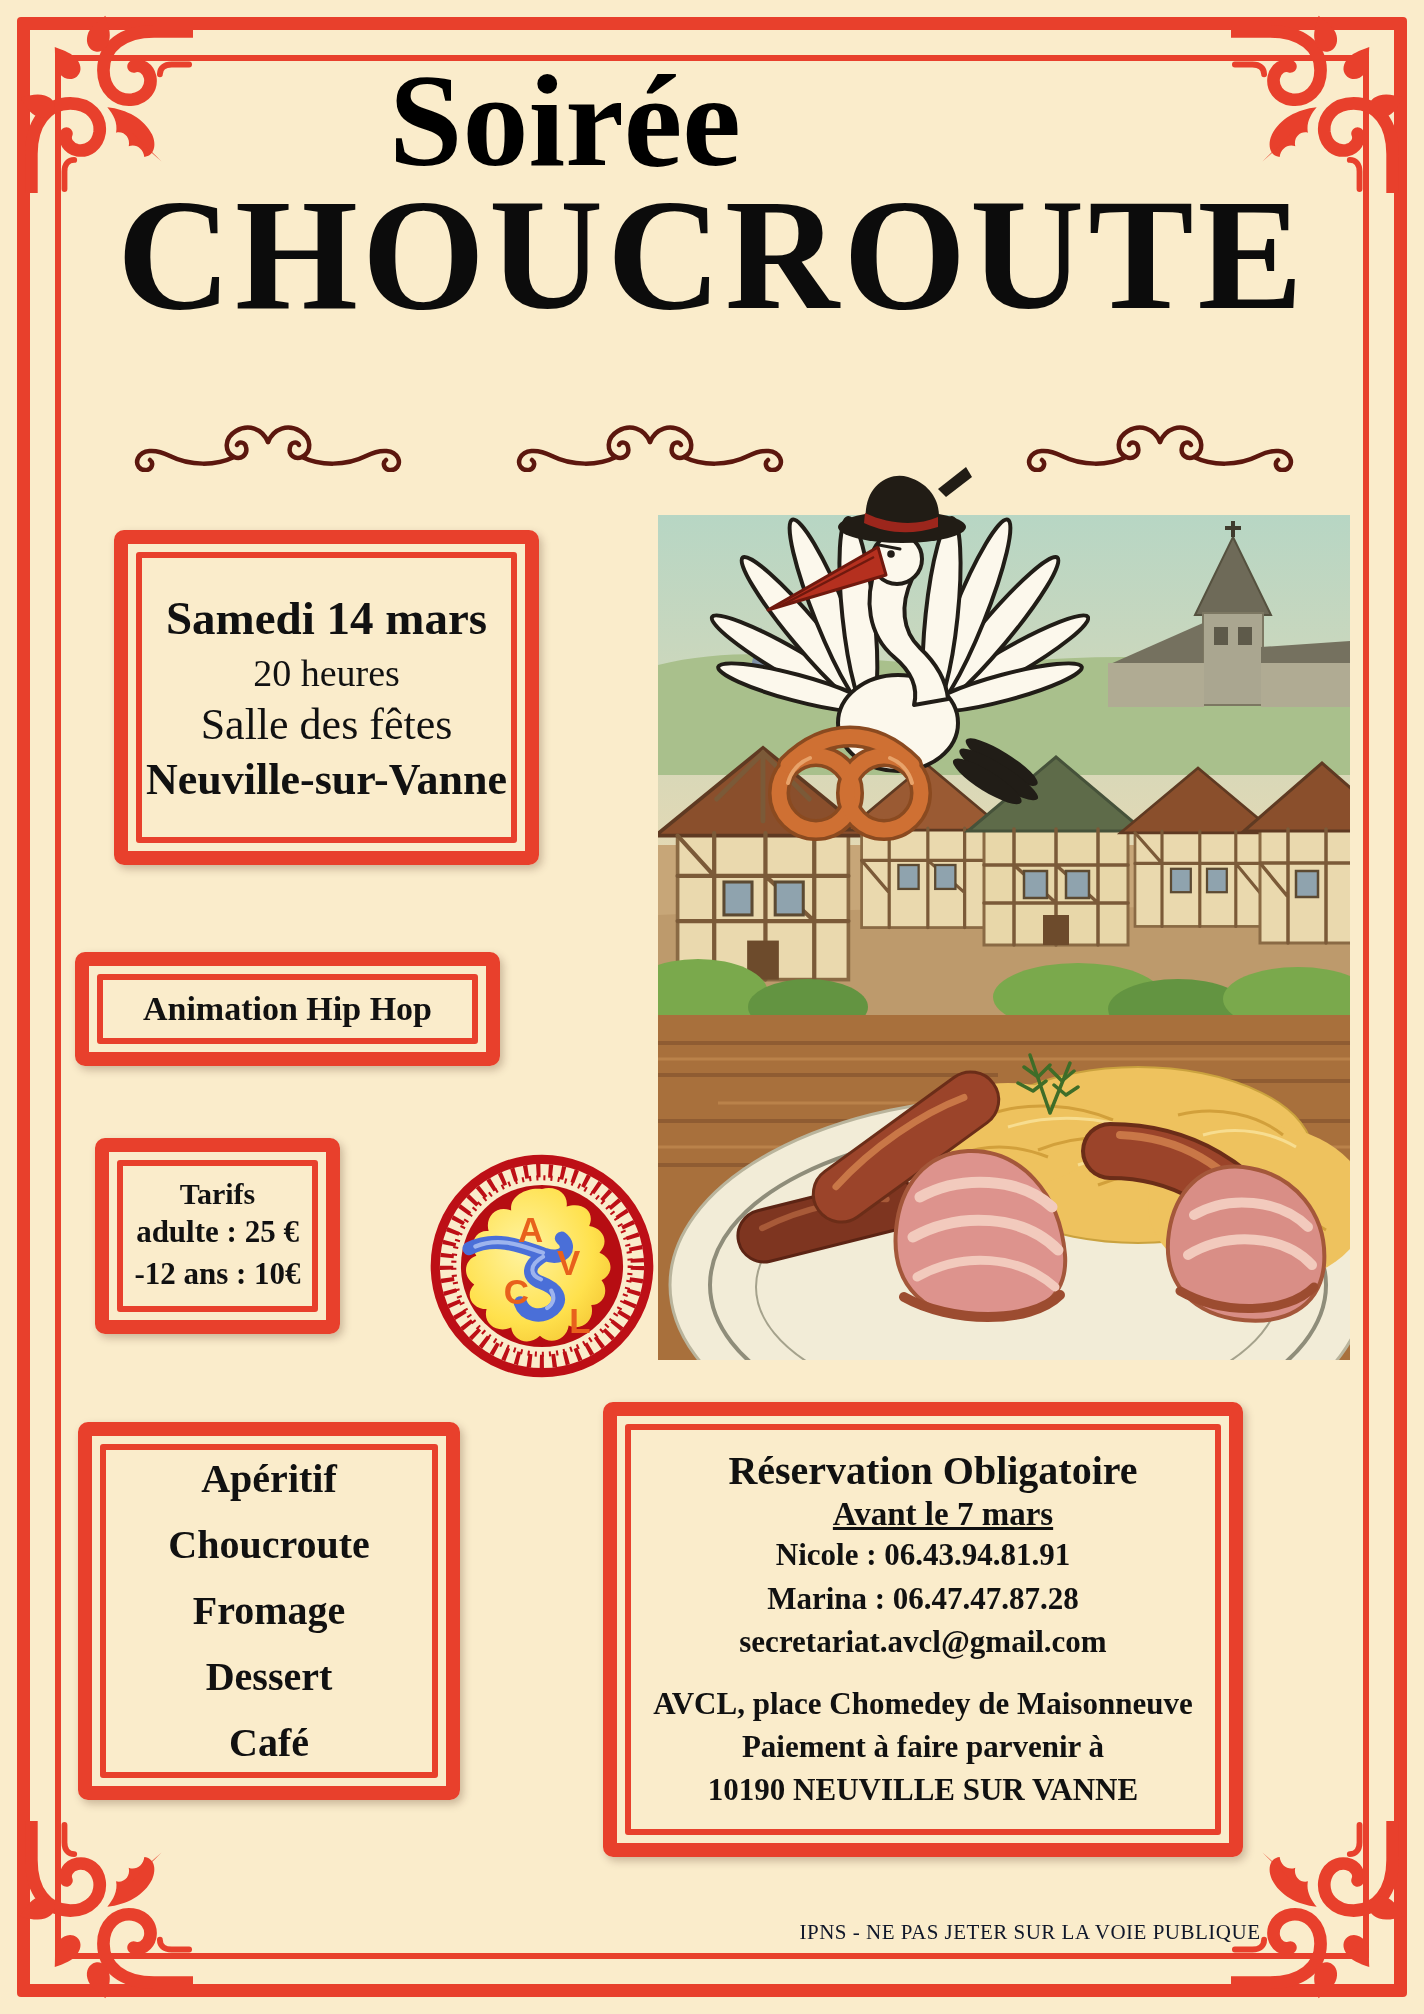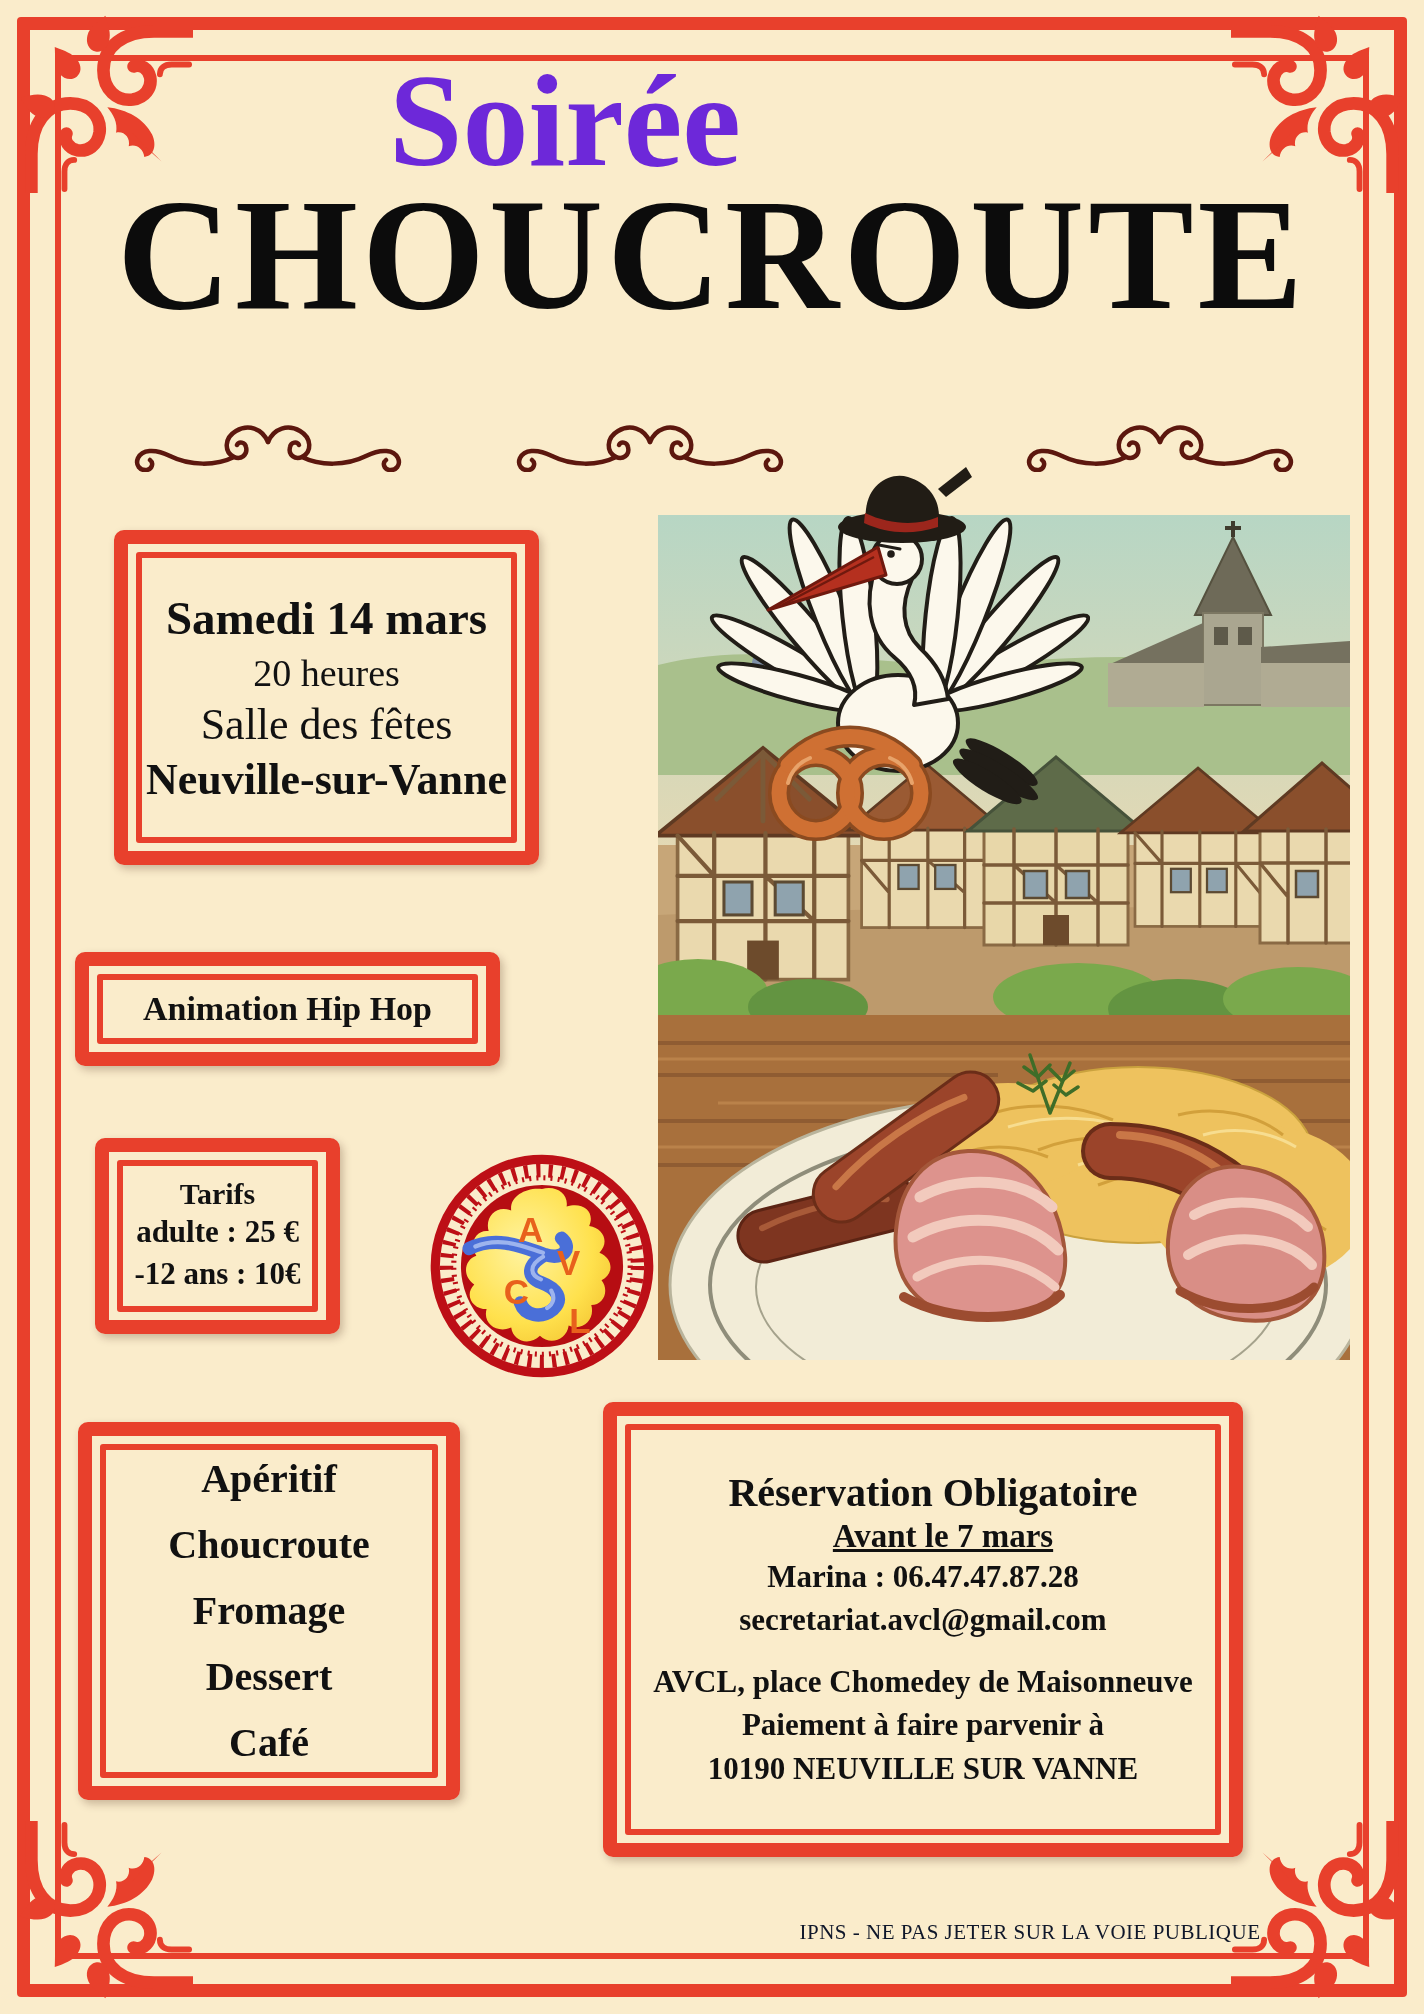--- a/index.html
+++ b/index.html
@@ -22,21 +22,21 @@
   .frame-outer{position:absolute;inset:17px;border:13px solid var(--accent-red);border-radius:4px;z-index:1;}
   .frame-inner{position:absolute;inset:55px;border:6px solid var(--accent-red);border-radius:2px;z-index:1;}
   .corner{position:absolute;width:185px;height:185px;z-index:2;}
   .corner.tl{left:8px;top:8px;}
   .corner.tr{right:8px;top:8px;transform:scaleX(-1);}
   .corner.bl{left:8px;bottom:8px;transform:scaleY(-1);}
   .corner.br{right:8px;bottom:8px;transform:scale(-1,-1);}
   
   .title-line1{
     position:absolute;left:0;top:48px;width:1130px;text-align:center;
-    font-size:132px;font-weight:bold;line-height:1.1;z-index:2;color:#6d28d9;
+    font-size:132px;font-weight:bold;line-height:1.1;z-index:2;color:#000000;
   }
   .title-line2{
     position:absolute;left:0;top:168px;width:1424px;text-align:center;
     font-size:158px;font-weight:bold;letter-spacing:4px;line-height:1.1;z-index:2;color:#0c0c0c;
   }
   .flourish-row{position:absolute;left:0;top:416px;width:1424px;height:58px;z-index:2;}
   .flourish{position:absolute;top:0;width:340px;height:56px;}
   .flourish.f1{left:98px;} .flourish.f2{left:480px;} .flourish.f3{left:990px;}
   
   .rbox{
@@ -471,20 +471,21 @@
       <div class="menu-item">Fromage</div>
       <div class="menu-item">Dessert</div>
       <div class="menu-item">Café</div>
     </div>
   </div>
 
   <div class="rbox box-reservation">
     <div class="inner">
       <div class="r-title">Réservation Obligatoire</div>
       <div class="r-deadline">Avant le 7 mars</div>
+      <div class="r-line">Nicole : 06.43.94.81.91</div>
       <div class="r-line">Marina : 06.47.47.87.28</div>
       <div class="r-line">secretariat.avcl@gmail.com</div>
       <div class="r-gap"></div>
       <div class="r-line">AVCL, place Chomedey de Maisonneuve</div>
       <div class="r-line">Paiement à faire parvenir à</div>
       <div class="r-line">10190 NEUVILLE SUR VANNE</div>
     </div>
   </div>
 
   <div class="footer">IPNS - NE PAS JETER SUR LA VOIE PUBLIQUE</div>

